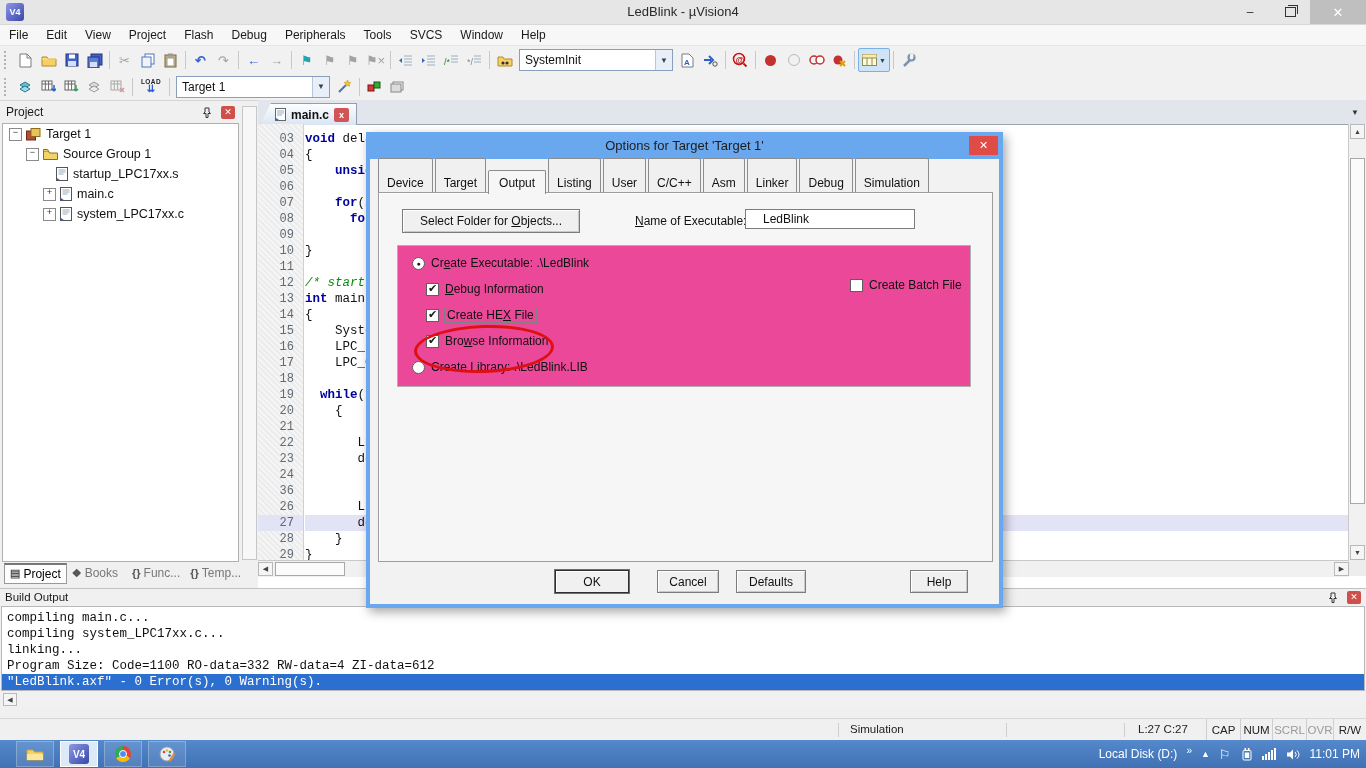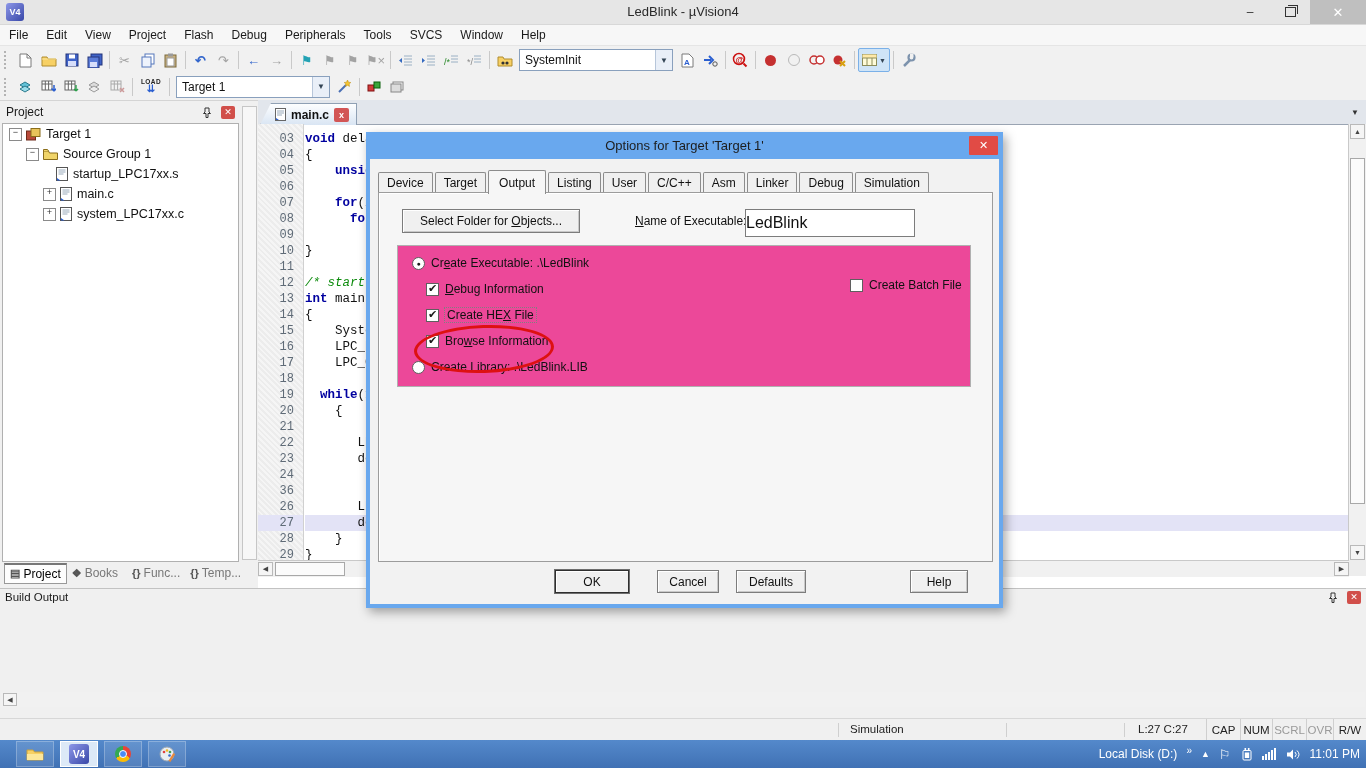--- a/index.html
+++ b/index.html
@@ -123,29 +123,29 @@
       background:conic-gradient(#ea4335 0 33%,#fbbc05 0 66%,#34a853 0 100%);}
   .chrome-ico:after{content:"";position:absolute;left:4px;top:4px;width:8px;height:8px;border-radius:50%;
       background:#4b8bf5;border:1.5px solid #fff;box-sizing:border-box;}
 
   
   #dialog{left:366px;top:132px;width:637px;height:476px;background:#69a8ee;z-index:60;box-shadow:3px 4px 10px rgba(0,0,0,.35);}
   #dlg-title{left:0;top:0;width:100%;height:27px;text-align:center;line-height:27px;font-size:13px;color:#1d1d1d;}
   #dlg-close{right:5px;top:4px;width:29px;height:19px;background:#e14b45;color:#fff;font-size:11px;line-height:19px;text-align:center;border-radius:1px;}
   #dlg-body{left:4px;top:27px;width:629px;height:445px;background:#f2f2f2;}
   #dtabs{left:8px;top:10px;height:24px;display:flex;align-items:flex-end;}
-  .dtab{padding:3px 8px 3px;border:1px solid #8c8c8c;border-bottom:none;border-radius:2px 2px 0 0;background:#f0f0f0;
+  .dtab{padding:17px 8px 3px;border:1px solid #8c8c8c;border-bottom:none;border-radius:2px 2px 0 0;background:#f0f0f0;
         margin-right:2px;font-size:12px;color:#111;position:relative;}
   .dtab.active{background:#f6f6f6;padding:5px 10px 4px;z-index:2;top:1px;}
   #dpage{left:8px;top:33px;width:613px;height:368px;background:#f6f6f6;border:1px solid #9c9c9c;box-shadow:inset 1px 1px 0 #fff;}
   .btn3d{background:#f0f0f0;border:1px solid #7c7c7c;box-shadow:inset 1px 1px 0 #fff, inset -1px -1px 0 #c9c9c9;
          font-size:12px;color:#111;display:flex;align-items:center;justify-content:center;box-sizing:border-box;}
   #select-folder-btn{left:23px;top:16px;width:178px;height:24px;}
   #name-label{left:256px;top:21px;font-size:12px;color:#111;}
-  #name-input{left:366px;top:16px;width:170px;height:28px;border:1px solid #7c7c7c;font-size:16px;padding:0 0;font-family:"Liberation Sans",sans-serif;box-sizing:border-box;background:#fff;color:#111;}
+  #name-input{left:366px;top:16px;width:170px;height:20px;border:1px solid #7c7c7c;font-size:12px;padding:0 17px;font-family:"Liberation Sans",sans-serif;box-sizing:border-box;background:#fff;color:#111;}
   #groupbox{left:18px;top:52px;width:572px;height:140px;border:1px solid #b0b0b0;background:#ec4899;}
   .ctlrow{position:absolute;display:flex;align-items:center;gap:6px;font-size:12px;color:#111;}
   .cb{width:13px;height:13px;background:#fff;border:1px solid #5f5f5f;display:flex;align-items:center;justify-content:center;box-sizing:border-box;}
   .cb .mark{font-size:11px;line-height:11px;color:#1a1a1a;margin-top:-1px;}
   .rb{width:13px;height:13px;background:#fff;border:1px solid #5f5f5f;border-radius:50%;display:flex;align-items:center;justify-content:center;box-sizing:border-box;}
   .rb .mark{font-size:7px;line-height:7px;color:#1a1a1a;}
   .accel .u{text-decoration:underline;}
   .focus-dotted{outline:1px dotted #808080;padding:0 2px;}
   #hex-ellipse{left:40px;top:164px;width:134px;height:42px;border:3px solid #dd1111;border-radius:50%;transform:rotate(-2deg);pointer-events:none;}
   .dbtn{position:absolute;top:411px;height:23px;}
@@ -576,20 +576,27 @@
     <div class="abs" id="bcap">
       <span>Build Output</span>
       <span style="flex:1;"></span>
       <span class="pin-icon">
           <svg width="10" height="11">
             <path d="M3 1 h4 v4 l1.5 1.5 H6 v4 H4 V6.5 H1.5 L3 5 Z" fill="none" stroke="#333"></path>
           </svg>
         </span>
       <span class="closer">✕</span>
     </div>
+    <div class="abs" id="bbody">
+        <div class="bline">compiling main.c...</div>
+        <div class="bline">compiling system_LPC17xx.c...</div>
+        <div class="bline">linking...</div>
+        <div class="bline">Program Size: Code=1100 RO-data=332 RW-data=4 ZI-data=612</div>
+        <div class="bline hl">"LedBlink.axf" - 0 Error(s), 0 Warning(s).</div>
+      </div>
     <div class="abs sb" id="bhscroll">
       <div class="abs sbtn" id="bh-l">◀</div>
     </div>
   </div>
 
   <div class="abs" id="statusbar">
     <div class="abs ssep" style="left:838px;"></div>
     <div class="abs" id="st-sim">Simulation</div>
     <div class="abs ssep" style="left:1006px;"></div>
     <div class="abs ssep" style="left:1124px;"></div>

